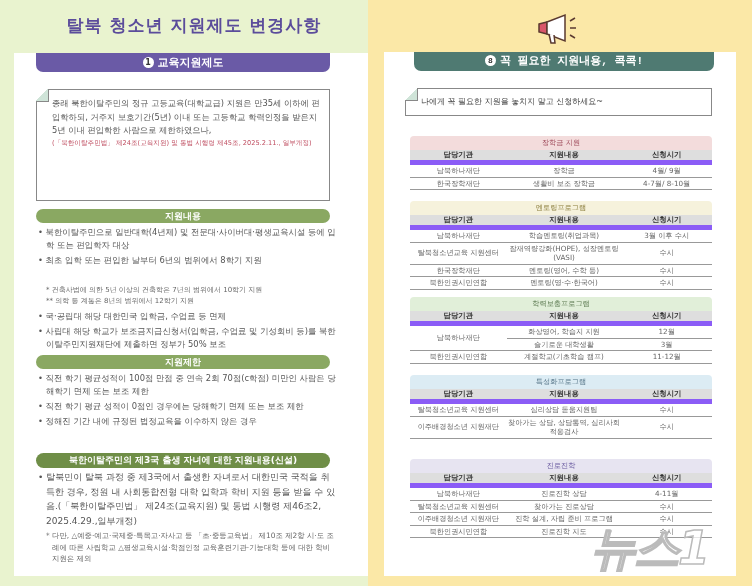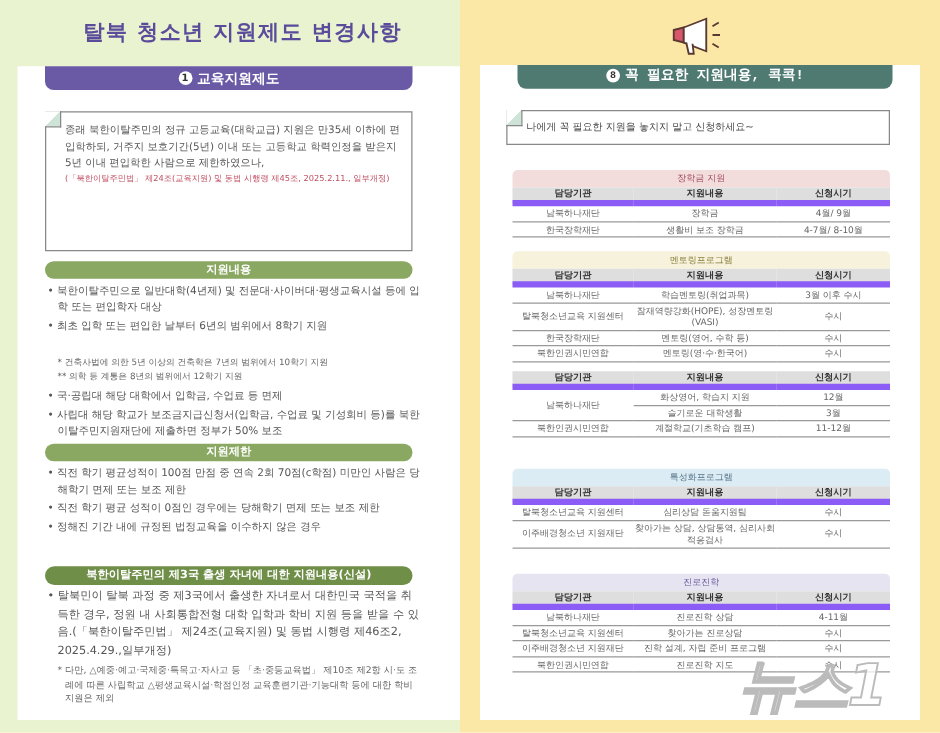--- a/index.html
+++ b/index.html
@@ -66,21 +66,21 @@
   <p>종래 북한이탈주민의 정규 고등교육(대학교급) 지원은 만35세 이하에 편입학하되, 거주지 보호기간(5년) 이내 또는 고등학교 학력인정을 받은지 5년 이내 편입학한 사람으로 제한하였으나,</p>
   <p class="ref">(「북한이탈주민법」 제24조(교육지원) 및 동법 시행령 제45조, 2025.2.11., 일부개정)</p>
 </div>
 
 <div class="section-pill" style="top:209px;">지원내용</div>
 <div class="bullets" style="top:226px;">
   <div class="bullet">북한이탈주민으로 일반대학(4년제) 및 전문대·사이버대·평생교육시설 등에 입학 또는 편입학자 대상</div>
   <div class="bullet" style="margin-bottom:18px">최초 입학 또는 편입한 날부터 6년의 범위에서 8학기 지원</div>
   <div class="sub">* 건축사법에 의한 5년 이상의 건축학은 7년의 범위에서 10학기 지원</div>
   <div class="sub" style="margin-bottom:3px">** 의학 등 계통은 8년의 범위에서 12학기 지원</div>
-  <div class="bullet">국·공립대 해당 대학에서 입학금, 수업료 등 면제</div>
+  <div class="bullet">국·공립대 해당 대한민국 입학금, 수업료 등 면제</div>
   <div class="bullet">사립대 해당 학교가 보조금지급신청서(입학금, 수업료 및 기성회비 등)를 북한이탈주민지원재단에 제출하면 정부가 50% 보조</div>
 </div>
 
 <div class="section-pill" style="top:355px;">지원제한</div>
 <div class="bullets" style="top:372px;">
   <div class="bullet">직전 학기 평균성적이 100점 만점 중 연속 2회 70점(c학점) 미만인 사람은 당해학기 면제 또는 보조 제한</div>
   <div class="bullet">직전 학기 평균 성적이 0점인 경우에는 당해학기 면제 또는 보조 제한</div>
   <div class="bullet">정해진 기간 내에 규정된 법정교육을 이수하지 않은 경우</div>
 </div>
 
@@ -160,20 +160,21 @@
     <tr>
       <td>북한인권시민연합</td>
       <td>멘토링(영·수·한국어)</td>
       <td>수시</td>
     </tr>
   </tbody>
     </table>
 </div>
 
 <div class="tbl" style="top:297px;">
+  <div class="cap cap-green">학력보충프로그램</div>
   <table>
     <tbody>
         <tr>
       <th class="c1">담당기관</th>
       <th class="c2">지원내용</th>
       <th class="c3">신청시기</th>
     </tr>
     <tr>
       <td rowspan="2">남북하나재단</td>
       <td>화상영어, 학습지 지원</td>

